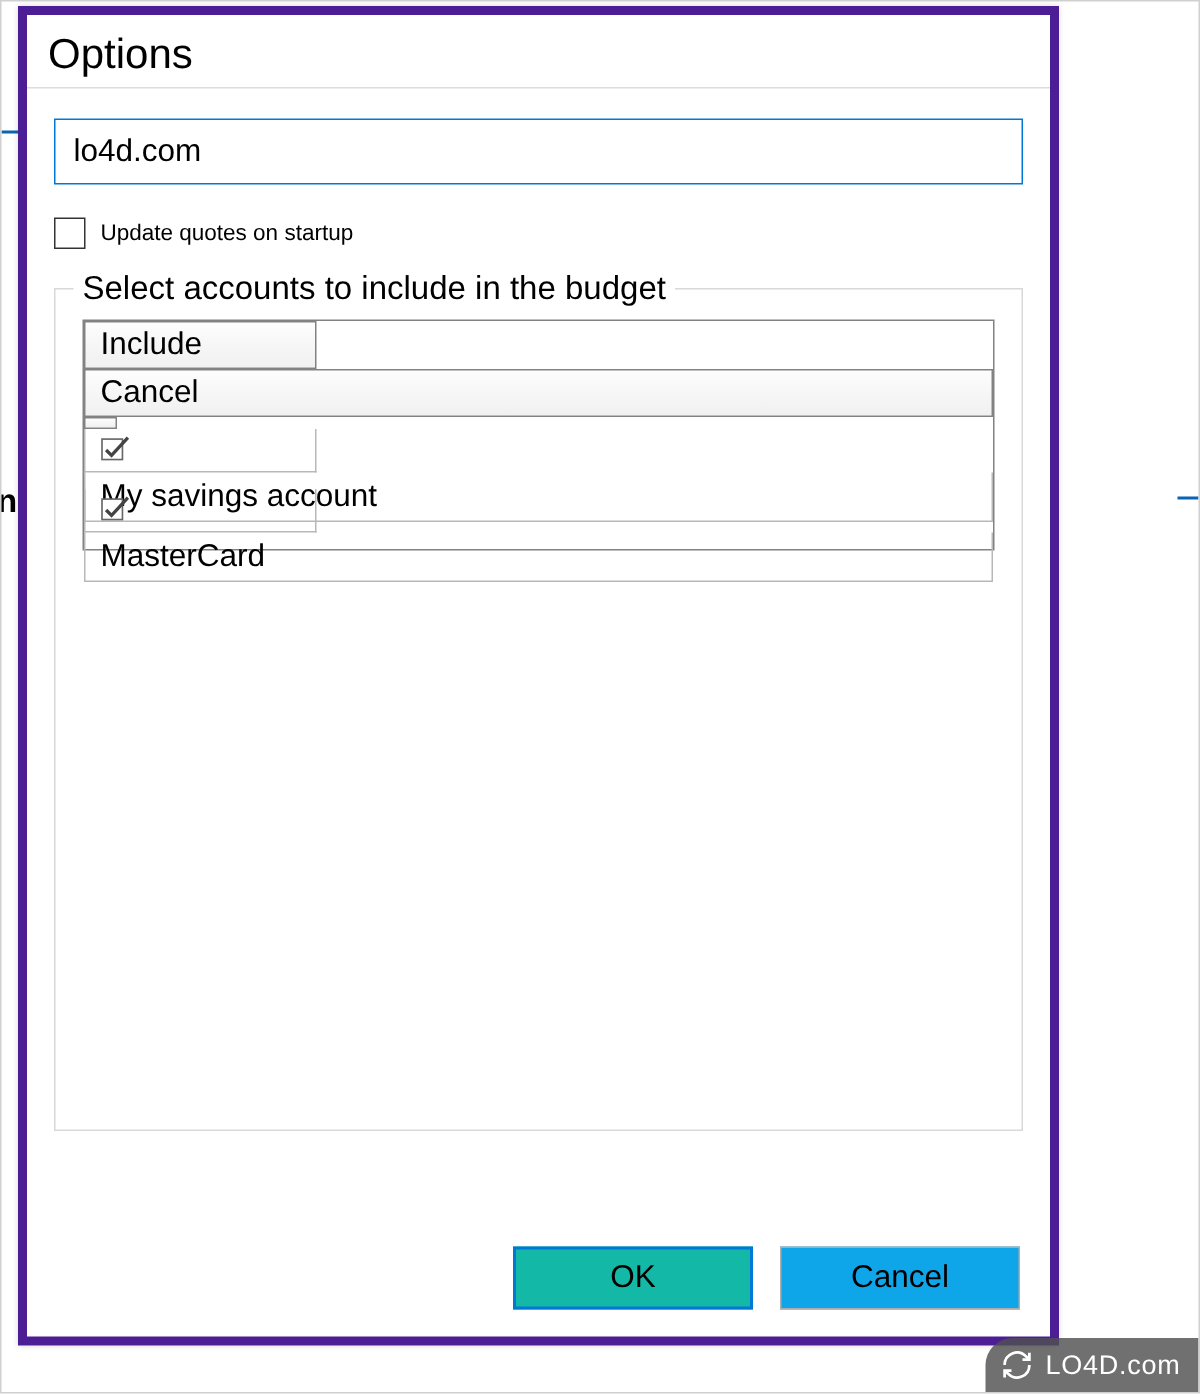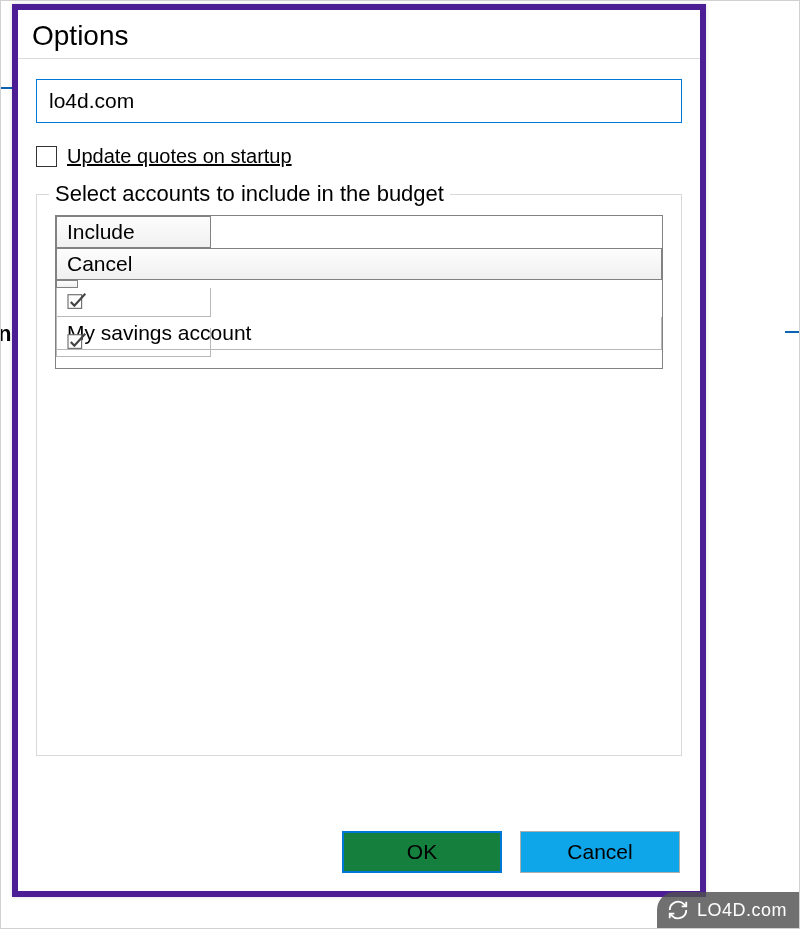--- a/index.html
+++ b/index.html
@@ -54,21 +54,21 @@
 
   .checkbox-row { display:flex; align-items:center; margin-top: 22px; gap: 10px; }
   .win-checkbox {
     width: 21px; height: 21px;
     border: 1px solid #333;
     background: #fff;
     display: inline-block;
     position: relative;
     flex: none;
   }
-  .checkbox-label { font-size: 20px; text-decoration: underline; }
+  .checkbox-label { font-size: 15px; }
 
   .groupbox {
     position: relative;
     border: 1px solid #d8d8d8;
     margin-top: 26px;
     padding: 20px 18px 18px 18px;
     height: 562px;
   }
   .groupbox-legend {
     position: absolute;
@@ -116,21 +116,21 @@
     display:flex; gap: 18px;
   }
   .btn {
     width: 160px; height: 42px;
     font-size: 21px;
     font-family: inherit;
     background: #0ea5e9;
     border: 1px solid #adadad;
     cursor: pointer;
   }
-  .btn.default { border: 2px solid #0078d7; background:#15803d; }
+  .btn.default { border: 2px solid #0078d7; background:#14b8a6; }
 
   .watermark {
     position: absolute;
     right: 0; bottom: 0;
     height: 36px;
     padding: 0 12px 0 40px;
     display:flex; align-items:center;
     font-size: 18px;
     color: #fff;
     letter-spacing: .5px;
@@ -180,20 +180,21 @@
                 </div>
                 <div class="td account">My savings account</div>
               </div>
               <div class="tr">
                 <div class="td include">
                   <span class="check-icon"><svg viewBox="0 0 24 22">
                       <rect x="1" y="3" width="15" height="15" fill="#fff" stroke="#666" stroke-width="1.2"></rect>
                       <path d="M4 11 L8 15 L20 2" fill="none" stroke="#444" stroke-width="2.4"></path>
                     </svg></span>
                 </div>
+                <div class="td account">MasterCard</div>
               </div>
             </div>
         </div>
       </div>
 
       <div class="button-row">
         <button class="btn default">OK</button>
         <button class="btn">Cancel</button>
       </div>
     </div>

